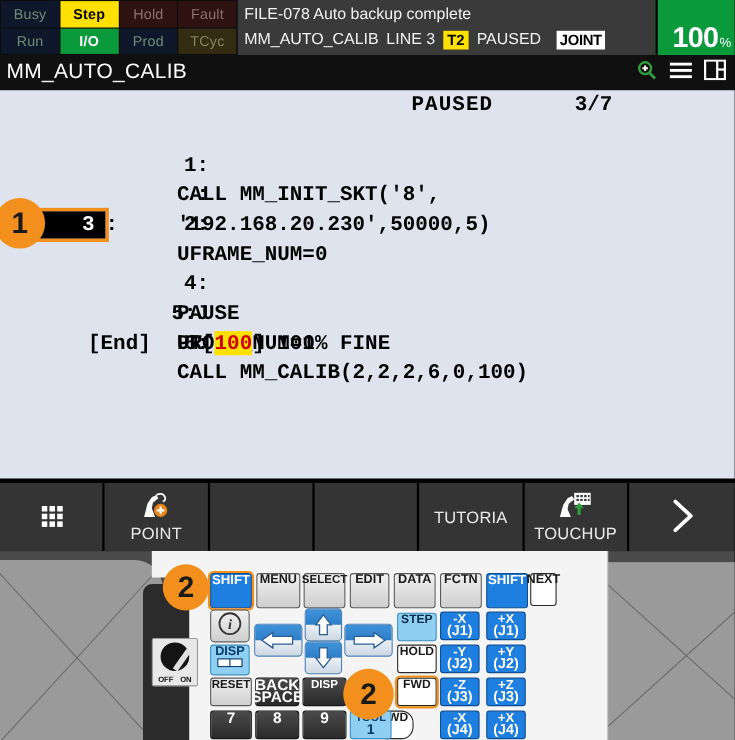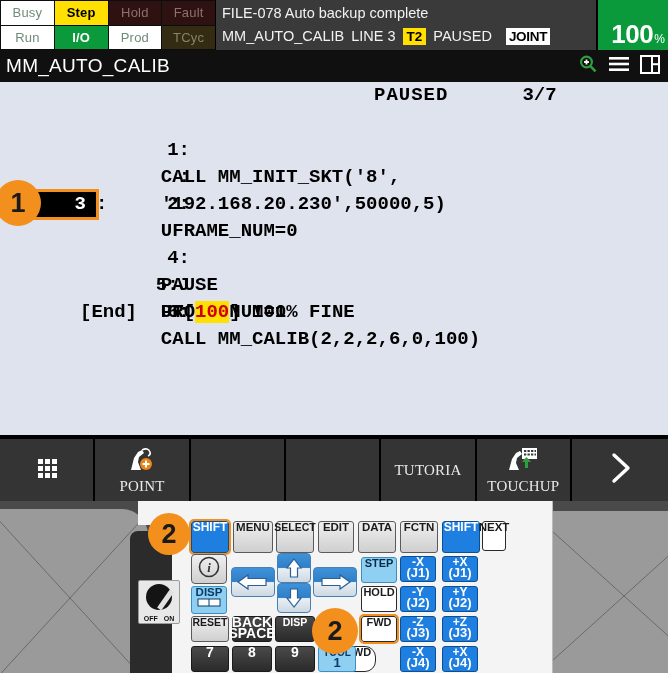--- a/index.html
+++ b/index.html
@@ -3,21 +3,21 @@
 <meta charset="utf-8">
 <style>
   html,body{margin:0;padding:0;background:#000;}
   body{width:668px;height:673px;overflow:hidden;font-family:"Liberation Sans",sans-serif;}
   #app{position:relative;width:668px;height:673px;background:#000;}
 
   
   .statusbar{position:absolute;left:0;top:0;width:668px;height:50px;background:#0d0d0d;display:flex;}
   .led-grid{width:215px;height:50px;display:grid;grid-template-columns:repeat(4,1fr);grid-template-rows:1fr 1fr;gap:1px;padding:1px 0 1px 1px;box-sizing:border-box;}
   .led{display:flex;align-items:center;justify-content:center;font-size:13px;letter-spacing:.2px;}
-  .led.dim-green{background:#ffffff;color:#6f8c78;}
+  .led.dim-green{background:#0f172a;color:#6f8c78;}
   .led.dim-red{background:#2e1212;color:#8d7070;}
   .led.dim-olive{background:#332c12;color:#8b8264;}
   .led.on-yellow{background:#ffe000;color:#000;font-weight:bold;}
   .led.on-green{background:#0a9a3c;color:#fff;font-weight:bold;}
 
   .msgarea{flex:1;height:50px;background:#3a3a3a;border-left:1px solid #000;
            display:flex;flex-direction:column;justify-content:center;padding-left:6px;box-sizing:border-box;}
   .msgline{color:#f2f2f2;font-size:14.5px;line-height:23px;white-space:nowrap;display:flex;align-items:center;}
   .msgline .gap{display:inline-block;width:7px;}
   .tag-t2{background:#ffe000;color:#000;font-weight:bold;padding:0 4px;font-size:13.5px;line-height:17px;}
@@ -45,21 +45,21 @@
   .txt{font-weight:bold;}
   .hl-yellow{background:#ffe000;color:#d00000;}
   .cur-box{position:absolute;left:28px;top:1px;width:68px;height:25px;background:#000;color:#fff;
            outline:3px solid #f3901d;font-weight:bold;text-align:right;line-height:25px;padding-right:10px;box-sizing:border-box;}
   .cur-colon{position:absolute;left:96px;top:0;font-weight:bold;}
   .end{padding-left:48px;font-weight:bold;margin-left:32px;}
 
   
   .toolbar{position:absolute;left:0;top:439px;width:668px;height:62px;background:#000;display:flex;gap:2px;}
   .tkey{flex:1;background:#343434;display:flex;flex-direction:column;align-items:center;justify-content:center;
-        color:#eaeaea;font-size:14px;gap:2px;font-family:Liberation Serif, serif;}
+        color:#eaeaea;font-size:14px;gap:2px;}
   .tkey .lbl{font-size:15px;letter-spacing:.2px;}
   .tkey.t-next{flex:0 0 96px;}
   .tkey.t-tut{font-size:15px;}
 
   
   .pendant{position:absolute;left:0;top:501px;width:668px;height:172px;background:#4a4a4a;overflow:hidden;}
   .gray-panel{position:absolute;background:#9a9a9a;}
   .gp-left{left:-12px;top:8px;width:160px;height:176px;border-top-right-radius:26px;}
   .gp-right{left:548px;top:10px;width:150px;height:176px;}
 

